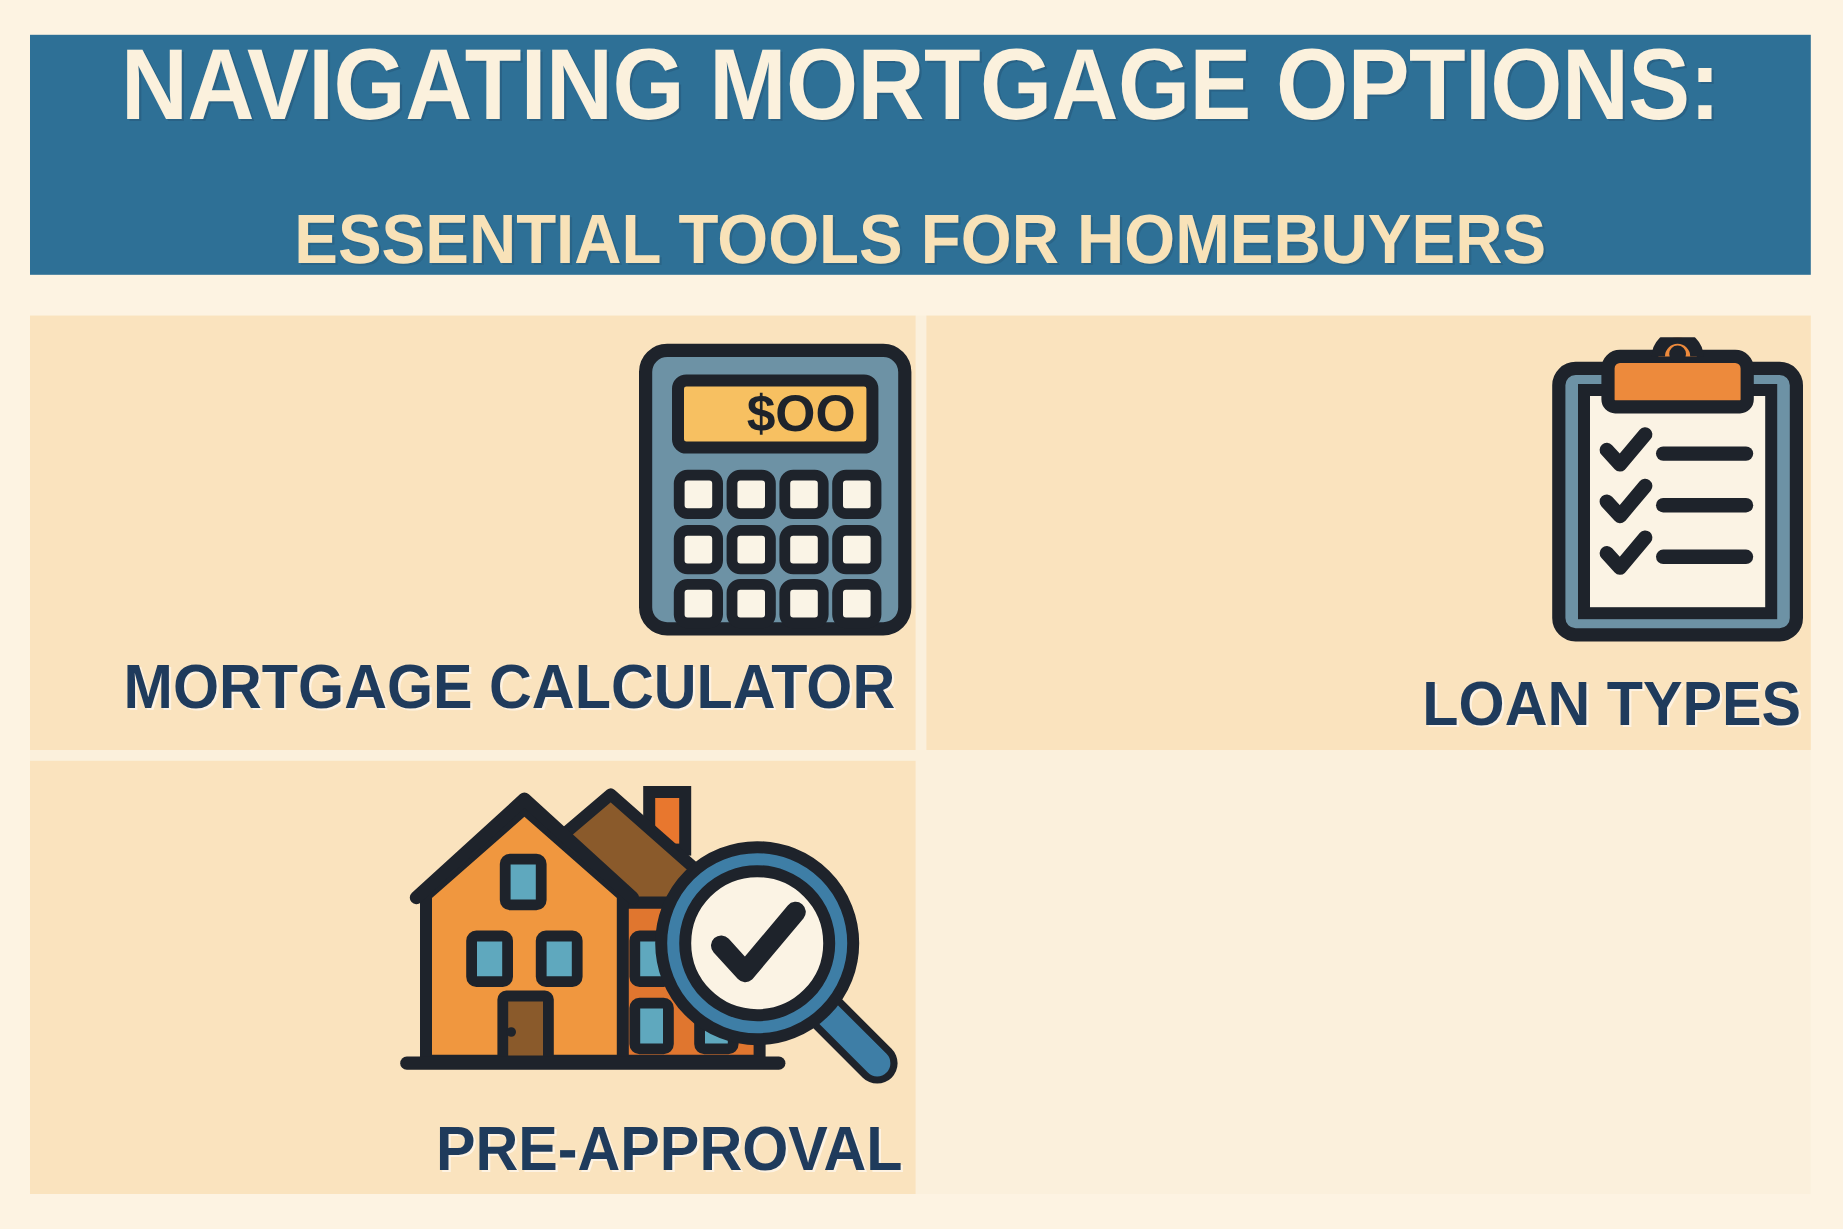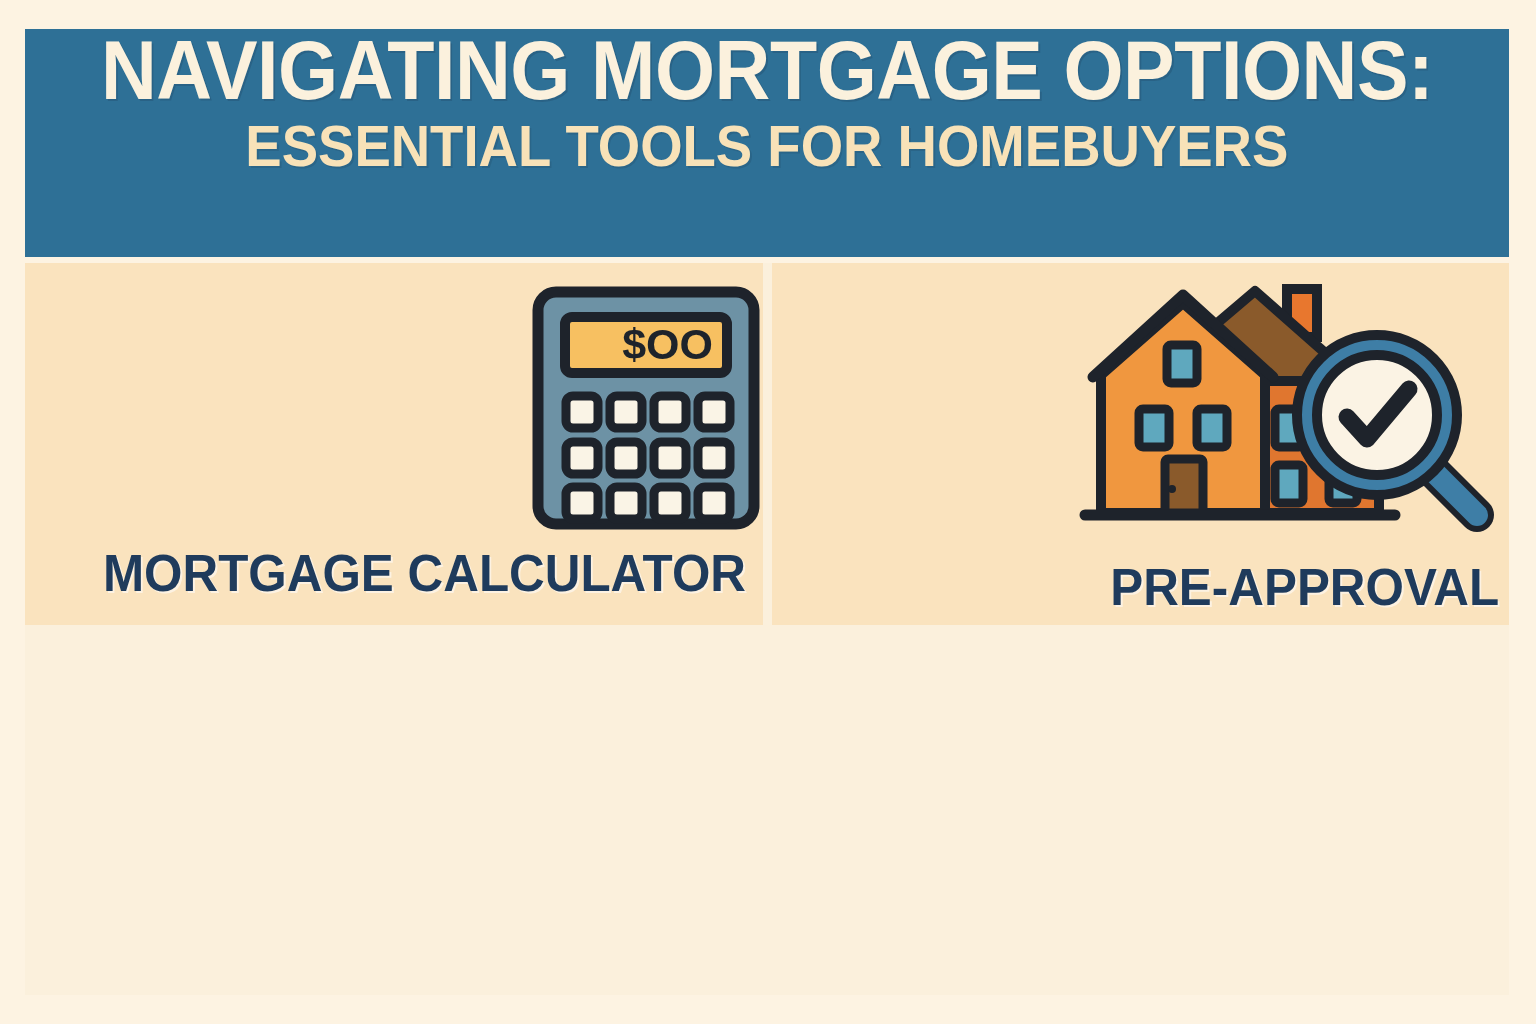--- a/index.html
+++ b/index.html
@@ -20,26 +20,26 @@
     height: 1024px;
     background: #FDF3E2;
   }
 
   
   .header-band {
     position: absolute;
     left: 25px;
     top: 29px;
     width: 1484px;
-    height: 228px;
+    height: 200px;
     background: #2E7096;
     display: flex;
     flex-direction: column;
     align-items: center;
-    justify-content: flex-start;
+    justify-content: space-between;
     box-sizing: border-box;
   }
   .title-line {
     font-family: "Liberation Sans Narrow", "Liberation Sans", sans-serif;
     font-weight: bold;
     color: #FBF1DD;
     font-size: 84px;
     line-height: 0.98;
     letter-spacing: -0.5px;
     text-transform: uppercase;
@@ -153,20 +153,41 @@
             <rect x="81" y="204" width="32" height="32" rx="7"></rect>
             <rect x="125" y="204" width="32" height="32" rx="7"></rect>
             <rect x="169" y="204" width="32" height="32" rx="7"></rect>
           </g>
         </svg>
       </div>
       <div class="cell-label">MORTGAGE CALCULATOR</div>
     </div>
 
 
+    <div class="cell cell-bot">
+      <div class="icon-box-bot">
+        <svg width="222" height="258" viewBox="0 0 222 258">
+          <rect x="12" y="26" width="198" height="222" rx="14" fill="#6D92A5" stroke="#1E232B" stroke-width="11"></rect>
+          <rect x="33" y="44" width="156" height="186" fill="#FBF3E4" stroke="#1E232B" stroke-width="10"></rect>
+          <path d="M63 16 h96 a10 10 0 0 1 10 10 v26 a6 6 0 0 1 -6 6 h-104 a6 6 0 0 1 -6 -6 v-26 a10 10 0 0 1 10 -10 z" fill="#ED8A3C" stroke="#1E232B" stroke-width="11"></path>
+          <path d="M95 16 a16 16 0 0 1 32 0" fill="#ED8A3C" stroke="#1E232B" stroke-width="11"></path>
+          <circle cx="111" cy="14" r="7" fill="#1E232B"></circle>
+
+          <g stroke="#1E232B" stroke-width="12" stroke-linecap="round" stroke-linejoin="round" fill="none">
+            <path d="M52 94 l11 12 l21 -25"></path>
+            <line x1="99" y1="97" x2="168" y2="97"></line>
+            <path d="M52 137 l11 12 l21 -25"></path>
+            <line x1="99" y1="140" x2="168" y2="140"></line>
+            <path d="M52 180 l11 12 l21 -25"></path>
+            <line x1="99" y1="183" x2="168" y2="183"></line>
+          </g>
+        </svg>
+      </div>
+      <div class="cell-label cell-label-bot">LOAN TYPES</div>
+    </div>
 
     <div class="cell cell-bot">
       <div class="icon-box-bot">
         <svg width="430" height="262" viewBox="0 0 430 262">
 
           <rect x="208" y="12" width="30" height="48" fill="#E8772E" stroke="#1E232B" stroke-width="10"></rect>
 
           <path d="M176 104 L300 104 L300 236 L176 236 Z" fill="#E0762F" stroke="#1E232B" stroke-width="10"></path>
 
           <path d="M96 82 L176 14 L278 104 L176 104 Z" fill="#8A5A2B" stroke="#1E232B" stroke-width="10" stroke-linejoin="round"></path>

